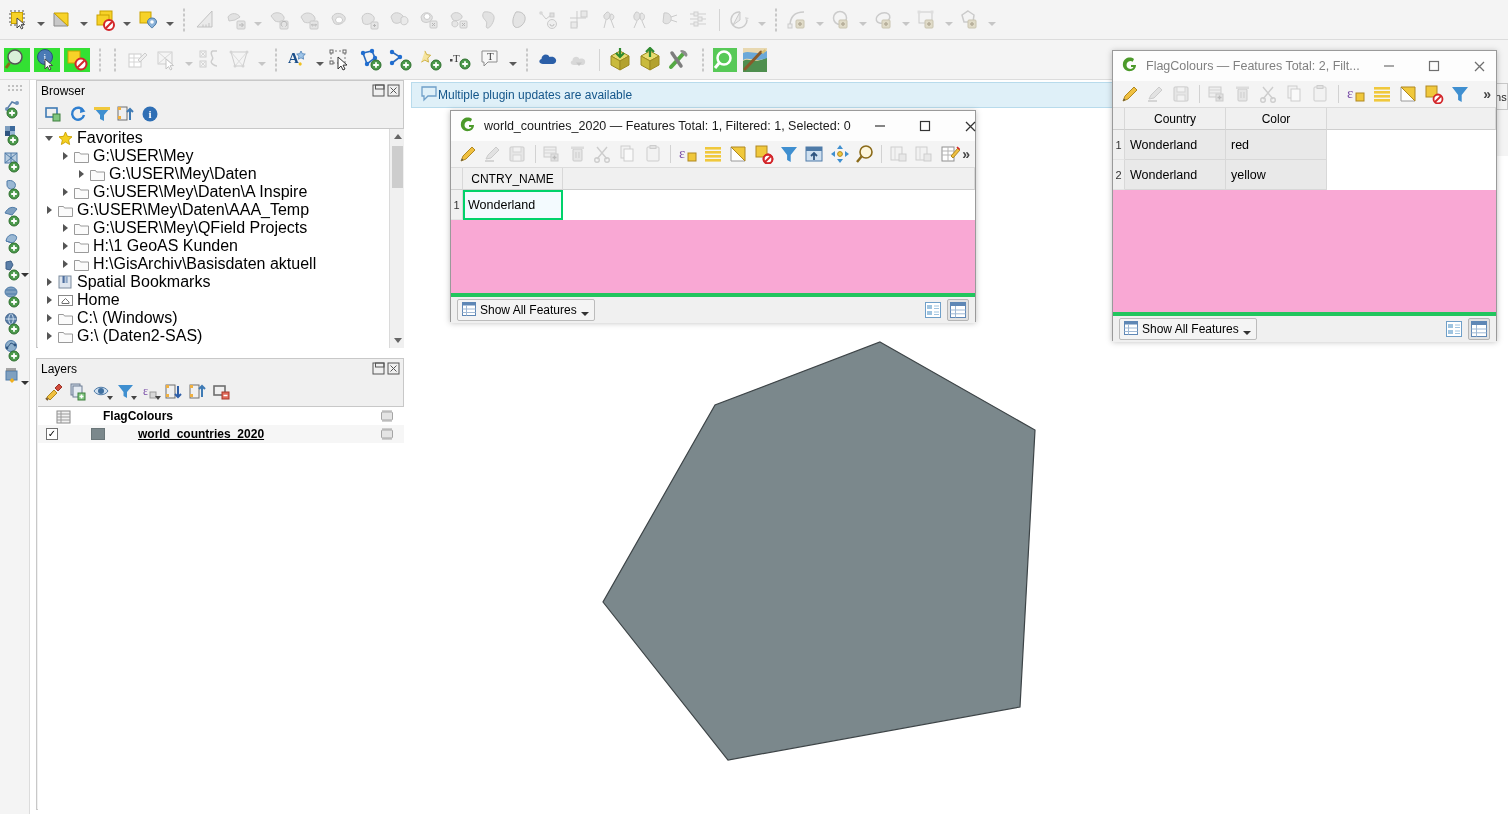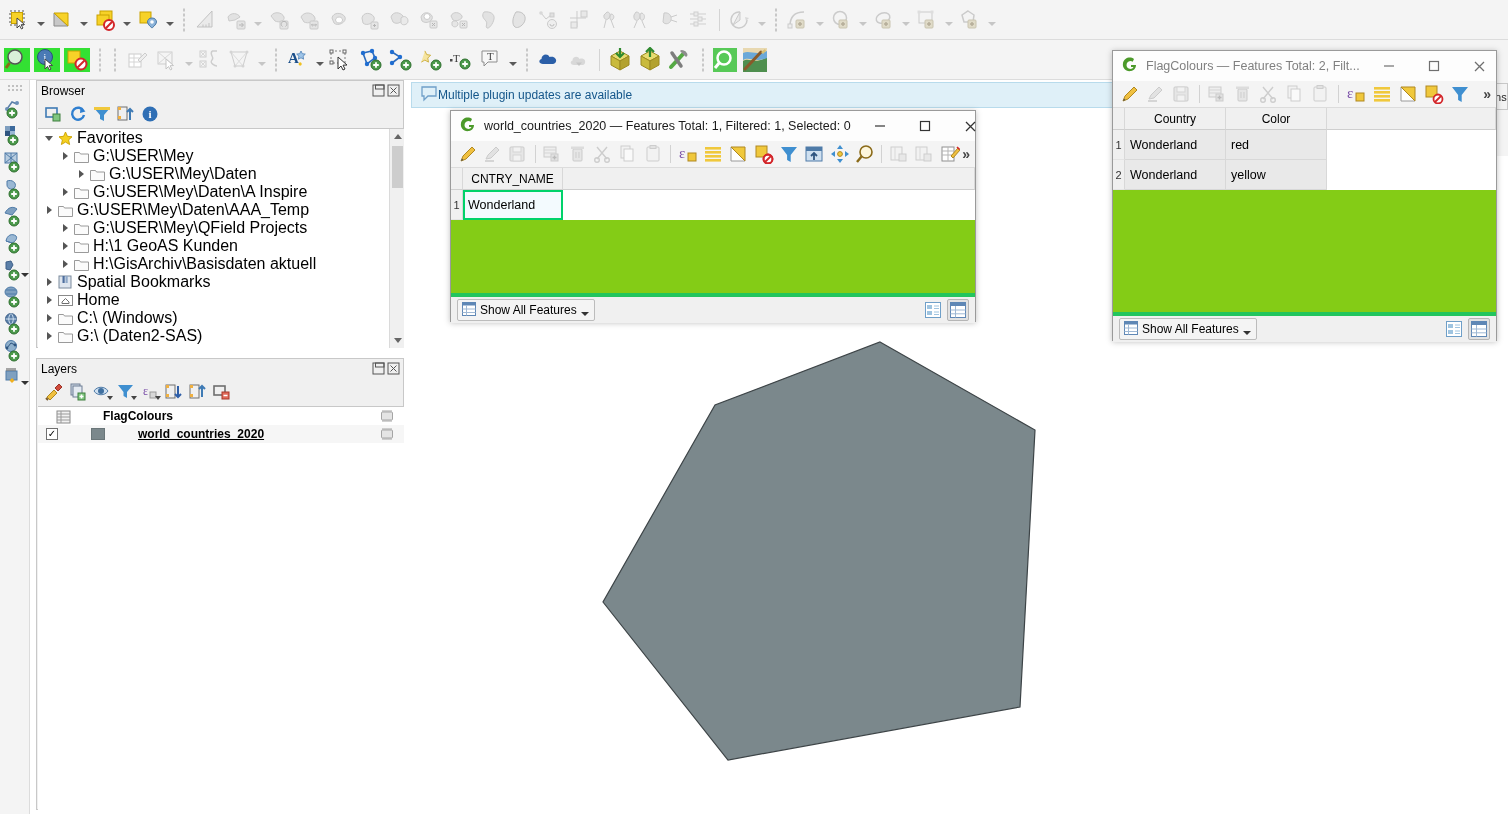--- a/index.html
+++ b/index.html
@@ -192,21 +192,21 @@
   .dlg-toolbar {
     height: 27px; display: flex; align-items: center;
     padding-left: 4px; background: #f4f4f4; border-bottom: 1px solid #dcdcdc;
   }
   .dtb { width: 26px; height: 24px; display: flex; align-items: center; justify-content: center; }
   .dtb-sep { width: 1px; height: 18px; background: #d2d2d2; margin: 0 4px; }
   .dtb-more {
     margin-left: auto; margin-right: 6px; font-size: 14px;
     color: #444; font-weight: bold; letter-spacing: -1px;
   }
-  .dlg-table { background: #84cc16; overflow: hidden; position: relative; }
+  .dlg-table { background: #f9a8d4; overflow: hidden; position: relative; }
   .tbl-header { display: flex; height: 22px; background: #f0f0f0; }
   .tbl-header .corner { width: 12px; border-right: 1px solid #d8d8d8; border-bottom: 1px solid #cfcfcf; background: #f0f0f0; }
   .th {
     display: flex; align-items: center; justify-content: center;
     background: #f0f0f0; border-right: 1px solid #d8d8d8;
     border-bottom: 1px solid #cfcfcf; font-size: 12px; color: #000;
   }
   .tbl-row { display: flex; height: 30px; }
   .tbl-row .rownum {
     width: 12px; display: flex; align-items: center; justify-content: center;

